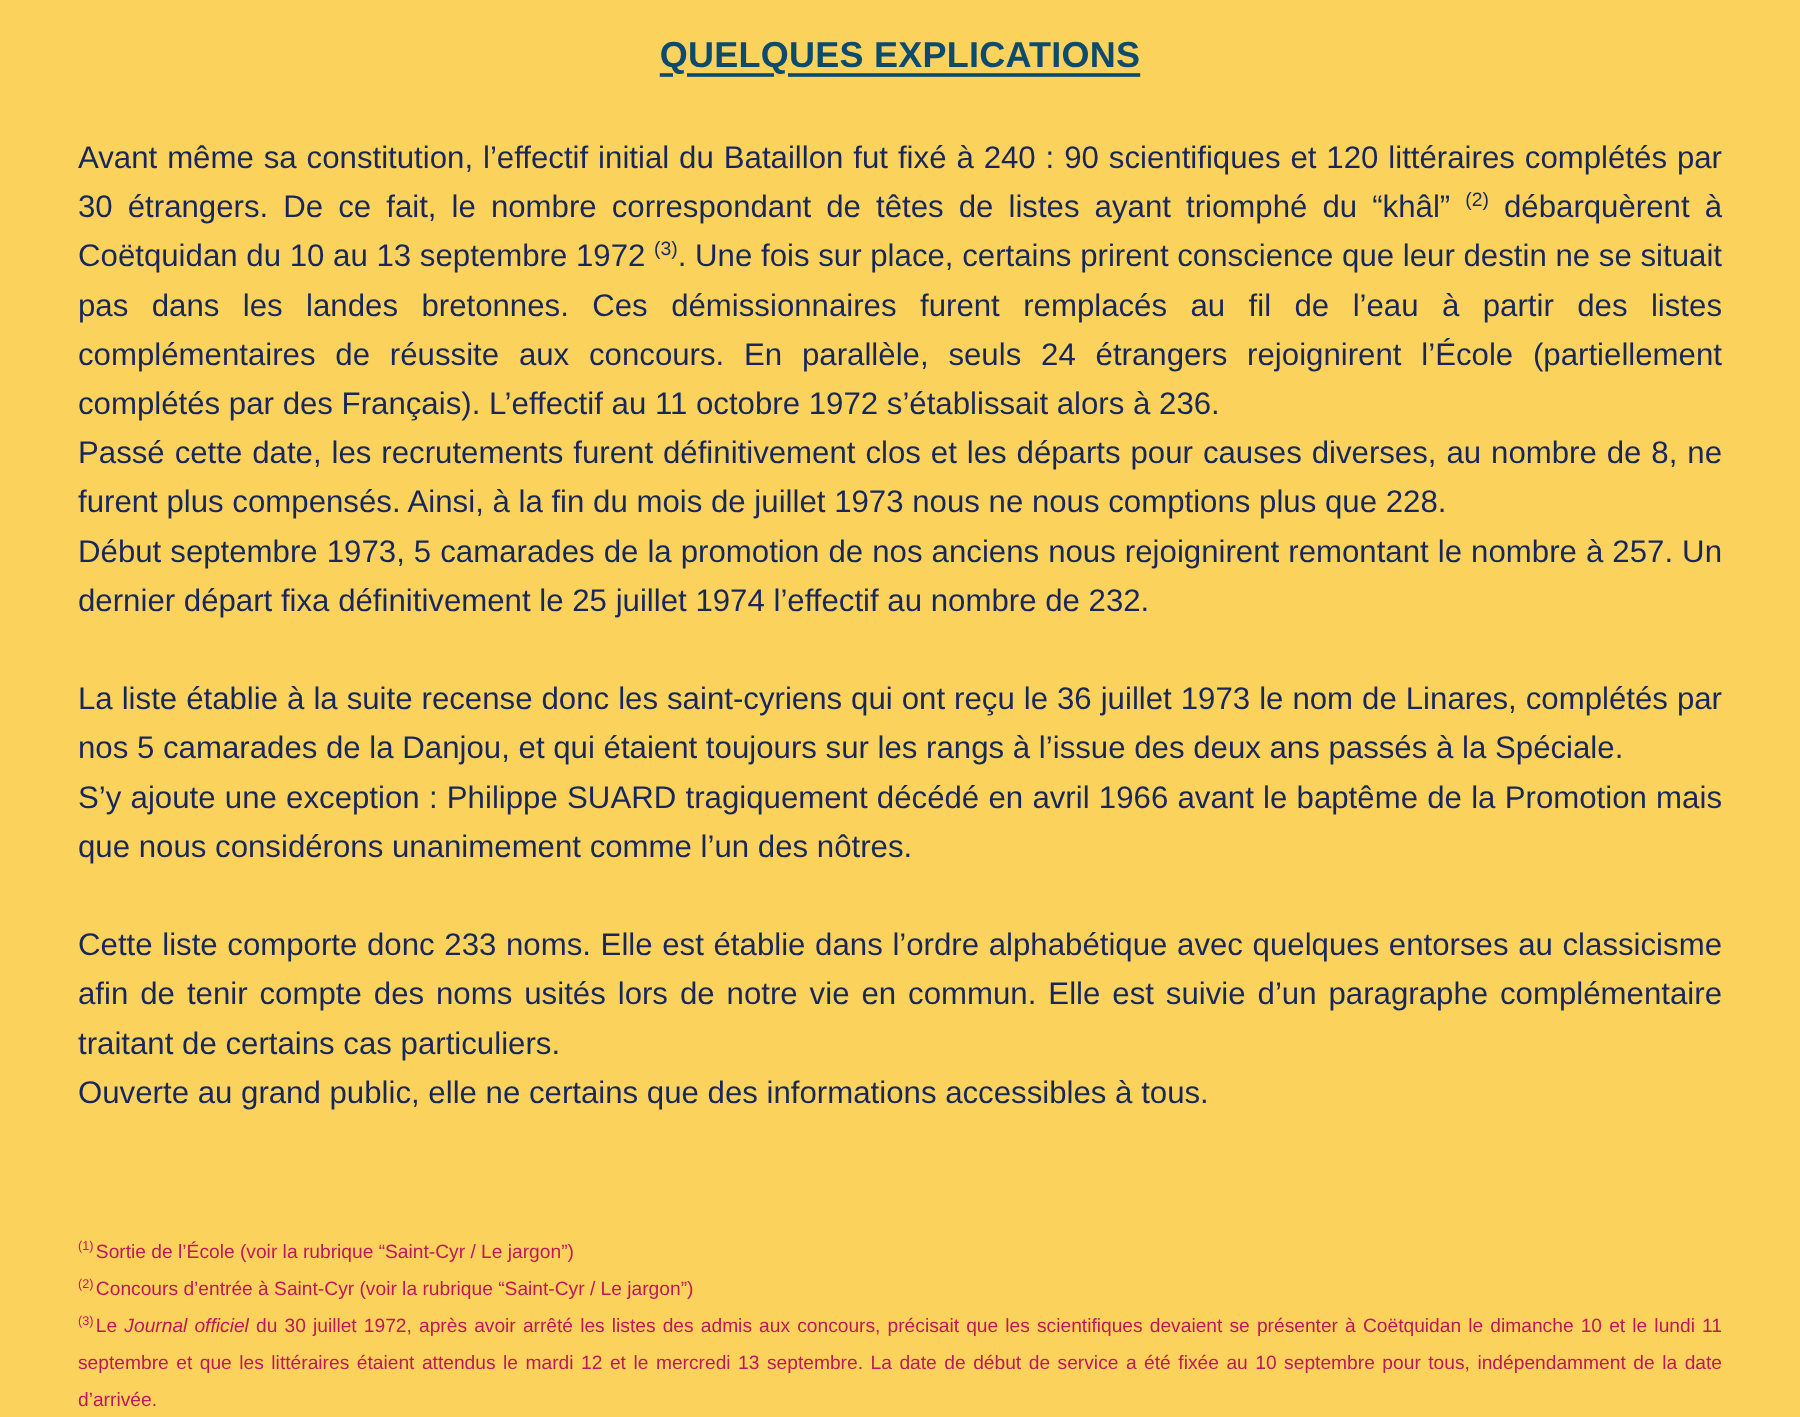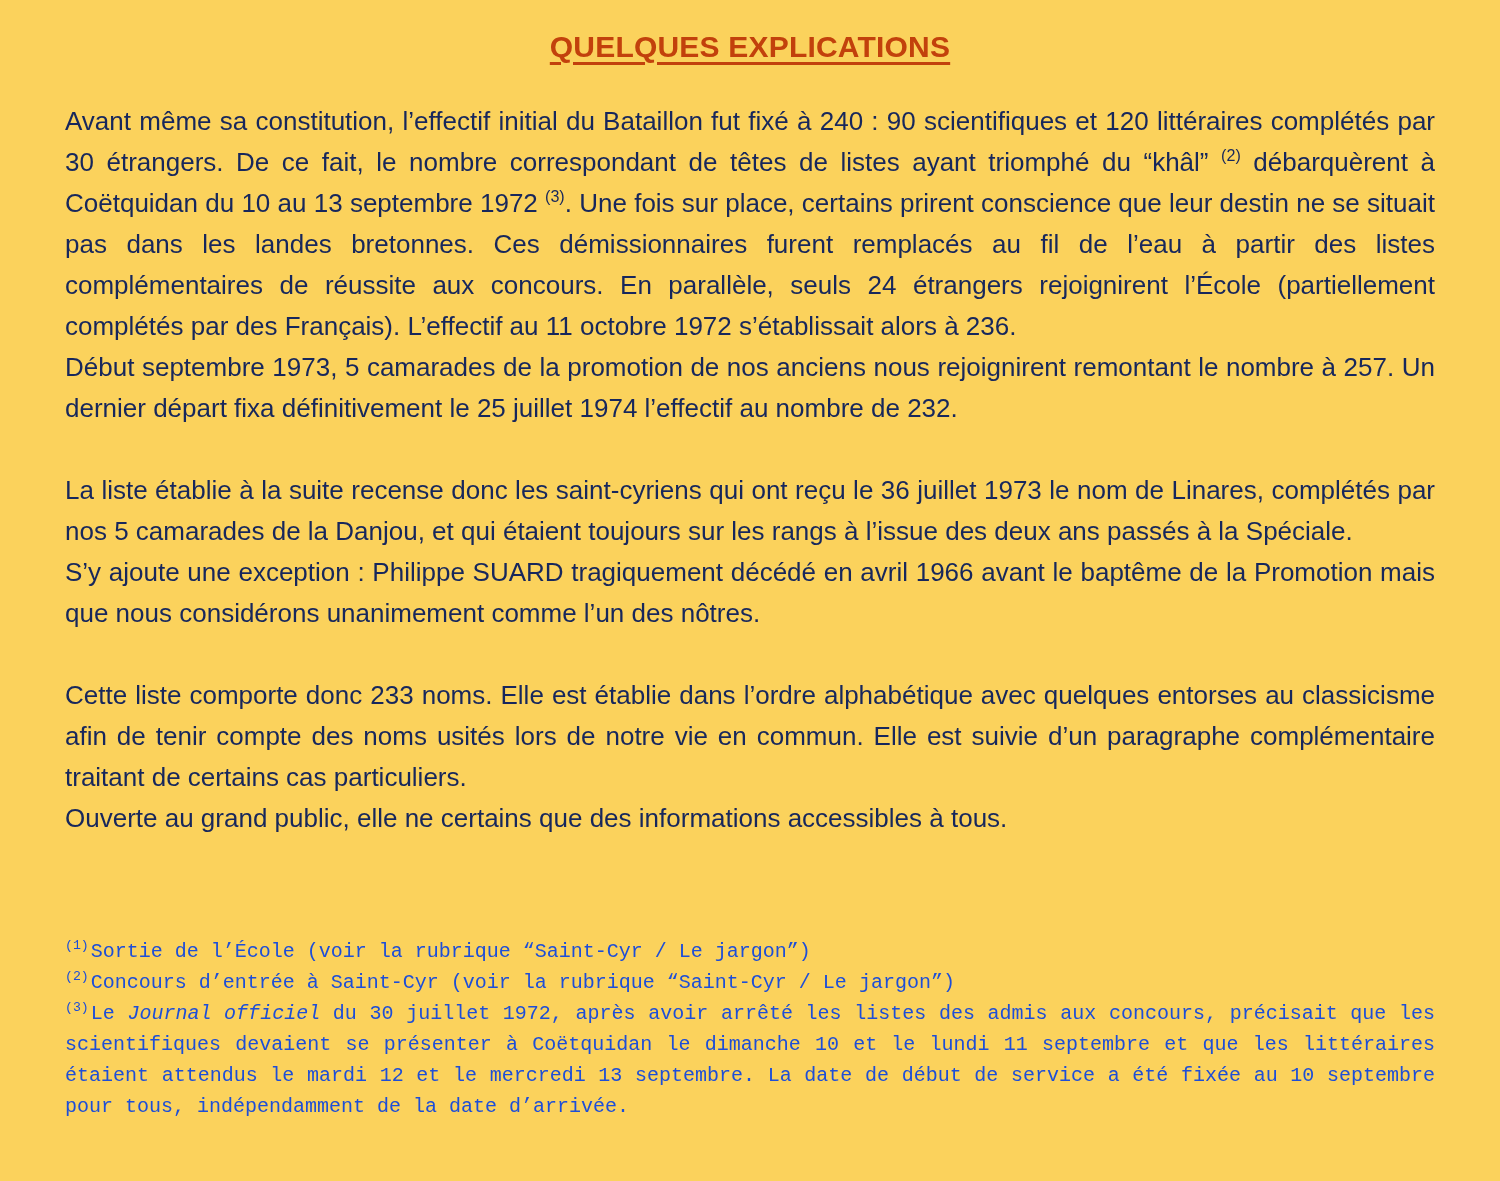--- a/index.html
+++ b/index.html
@@ -21,23 +21,23 @@
     padding: 0;
     position: relative;
   }
   .title {
     text-align: center;
     font-size: 30px;
     font-weight: bold;
     text-decoration: underline;
     text-underline-offset: 5px;
     letter-spacing: 0.2px;
-    margin: 30px 0 6px 0;
+    margin: 30px 0 16px 0;
     padding: 0;
-    color: #c2410c;
+    color: #0c4a6e;
   }
   .body-wrap {
     margin: 0 auto;
     width: 1370px;
     padding-top: 31px;
   }
   p.para {
     margin: 0;
     padding: 0;
     text-align: justify;
@@ -58,26 +58,25 @@
     line-height: 0;
   }
   .notes {
     margin: 0 auto;
     width: 1370px;
     padding-top: 97px;
   }
   p.note {
     margin: 0;
     padding: 0;
-    font-size: 20px;
+    font-size: 16px;
     line-height: 31px;
     text-align: justify;
     text-justify: inter-word;
-    color: #1d4ed8;
-    font-family: Liberation Mono, monospace;
+    color: #be185d;
   }
   p.note.plain {
     text-align: left;
   }
   .ital { font-style: italic; margin-top: 44px; }
   sup.nfn {
     font-size: 0.66em;
     vertical-align: super;
     line-height: 0;
     margin-right: 2px;
@@ -89,20 +88,21 @@
 <div class="page">
 
   <h1 class="title">QUELQUES EXPLICATIONS</h1>
 
   <div class="body-wrap">
 
     <p class="para">
       <span>Avant même sa constitution, l’effectif initial du Bataillon fut fixé à 240 : 90 scientifiques et 120 littéraires complétés par 30 étrangers. De ce fait, le nombre correspondant de têtes de listes ayant triomphé du “khâl” </span><sup class="fn">(2)</sup><span> débarquèrent à Coëtquidan du 10 au 13 septembre 1972 </span><sup class="fn">(3)</sup><span>. Une fois sur place, certains prirent conscience que leur destin ne se situait pas dans les landes bretonnes. Ces démissionnaires furent remplacés au fil de l’eau à partir des listes complémentaires de réussite aux concours. En parallèle, seuls 24 étrangers rejoignirent l’École (partiellement complétés par des Français). L’effectif au 11 octobre 1972 s’établissait alors à 236.</span>
     </p>
 
+    <p class="para">Passé cette date, les recrutements furent définitivement clos et les départs pour causes diverses, au nombre de 8, ne furent plus compensés. Ainsi, à la fin du mois de juillet 1973 nous ne nous comptions plus que 228.</p>
 
     <p class="para">Début septembre 1973, 5 camarades de la promotion de nos anciens nous rejoignirent remontant le nombre à 257. Un dernier départ fixa définitivement le 25 juillet 1974 l’effectif au nombre de 232.</p>
 
     <div class="gap-md"></div>
 
     <p class="para">La liste établie à la suite recense donc les saint-cyriens qui ont reçu le 36 juillet 1973 le nom de Linares, complétés par nos 5 camarades de la Danjou, et qui étaient toujours sur les rangs à l’issue des deux ans passés à la Spéciale.</p>
 
     <p class="para">S’y ajoute une exception : Philippe SUARD tragiquement décédé en avril 1966 avant le baptême de la Promotion mais que nous considérons unanimement comme l’un des nôtres.</p>
 
     <div class="gap-md"></div>

